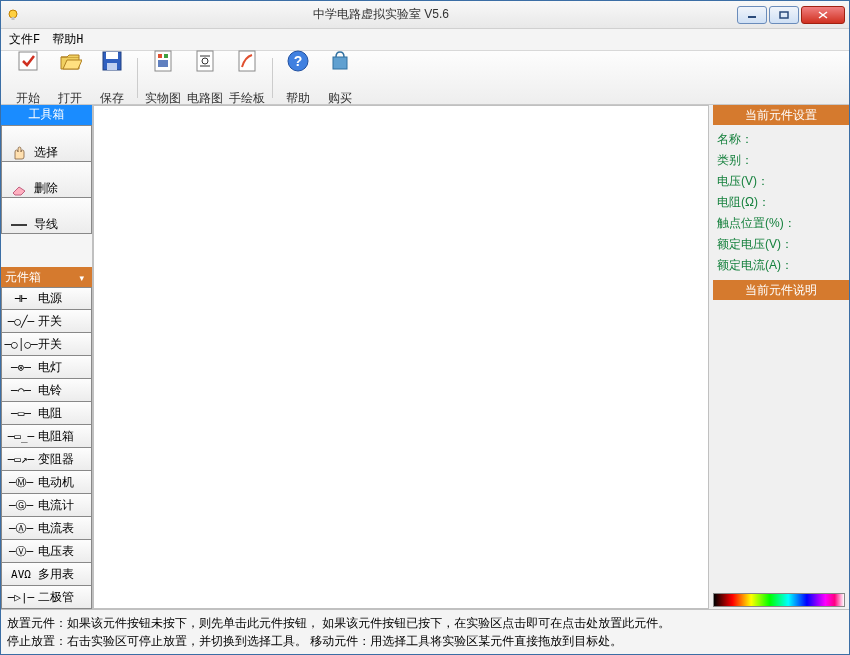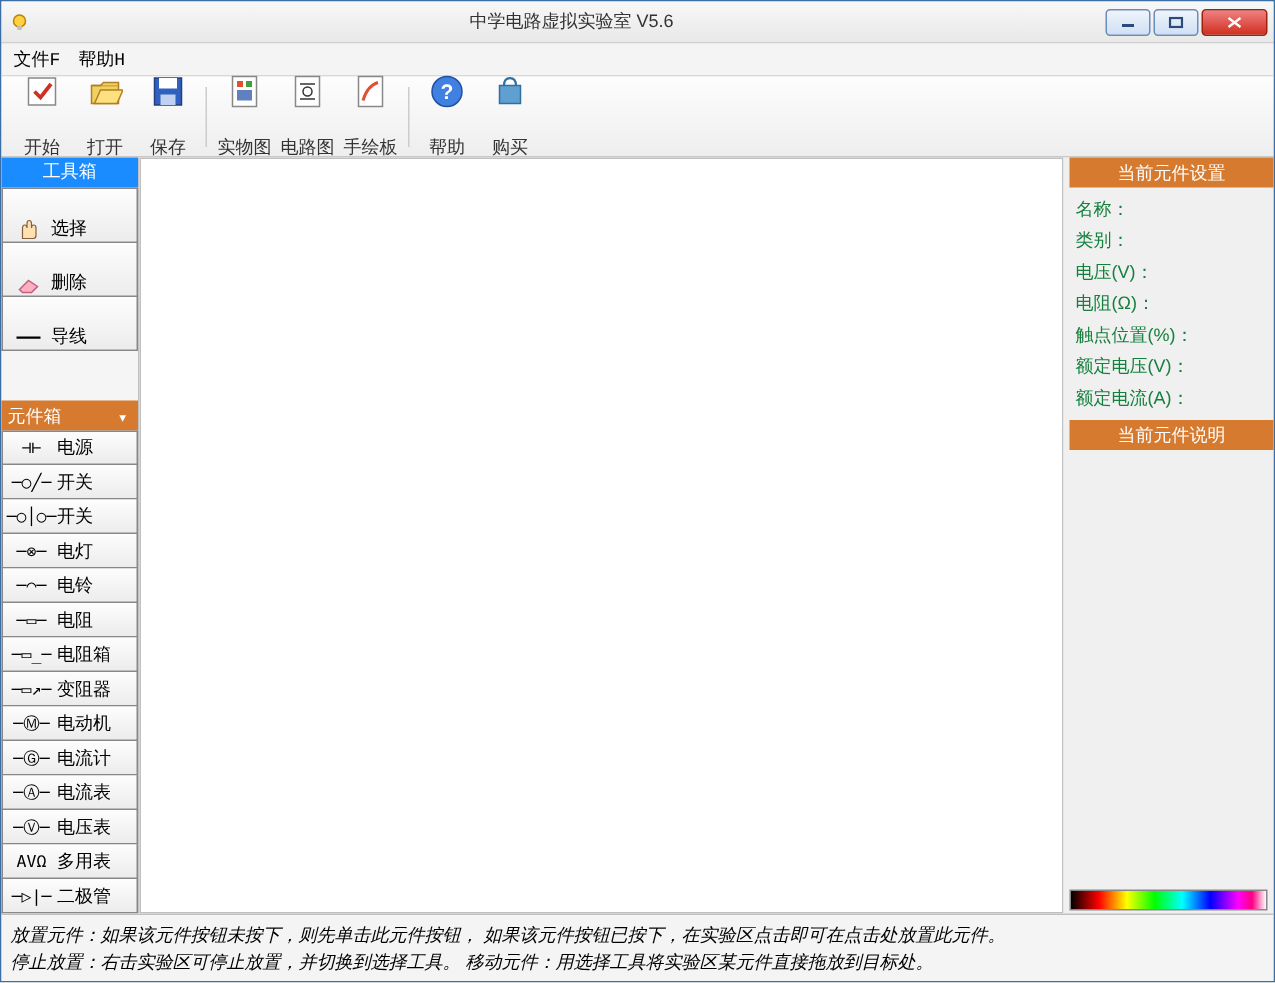--- a/index.html
+++ b/index.html
@@ -32,21 +32,21 @@
 .compspacer{height:36px;}
 .compbtn { height: 23px; border: 1px solid #888; border-top:none; background: linear-gradient(#fdfdfd,#ececec); display: flex; align-items: center; padding: 0 2px; cursor: pointer; font-size: 12px; }
 .compbtn .csym { width: 34px; font-size:11px; display:flex;align-items:center;justify-content:center; font-family: monospace;}
 .compbtn .ctxt { flex:1; text-align:left;}
 .canvas { flex: 1; background: #fff; border: 1px solid #c0c0c0; margin:0; }
 .right { width: 140px; display: flex; flex-direction: column; padding-left:4px; background:#f0f0f0; }
 .rhdr { height: 20px; background: #d57a2e; color: #fff; display: flex; align-items: center; justify-content: center; font-size: 12px; margin-bottom:4px;}
 .prop { font-size: 12px; padding: 2px 4px; color:#15803d;}
 .right .spacer { flex: 1; }
 .rainbow { height: 14px; background: linear-gradient(to right, #000,#800000,#f00,#ff8000,#ff0,#80ff00,#0f0,#00ff80,#0ff,#0080ff,#00f,#8000ff,#f0f,#ff0080,#fff); border:1px solid #888; margin:2px 4px 2px 0;}
-.status { border-top: 1px solid #c0c0c0; padding: 4px 6px; font-size: 12px; background: #f4f4f4; line-height:1.5;font-style:italic; }
+.status { border-top: 1px solid #c0c0c0; padding: 4px 6px; font-size: 12px; background: #f4f4f4; line-height:1.5; }
 .dropdown-caret::after{content:"▾"; font-size:9px; margin-left:auto; padding-right:4px; color:#fff;}
 .ph-orange.comp{display:flex;align-items:center;justify-content:space-between;padding:0 4px;}
 svg{display:block;}
 </style>
 </head>
 <body>
 
 <div class="window">
 
   <div class="titlebar">

